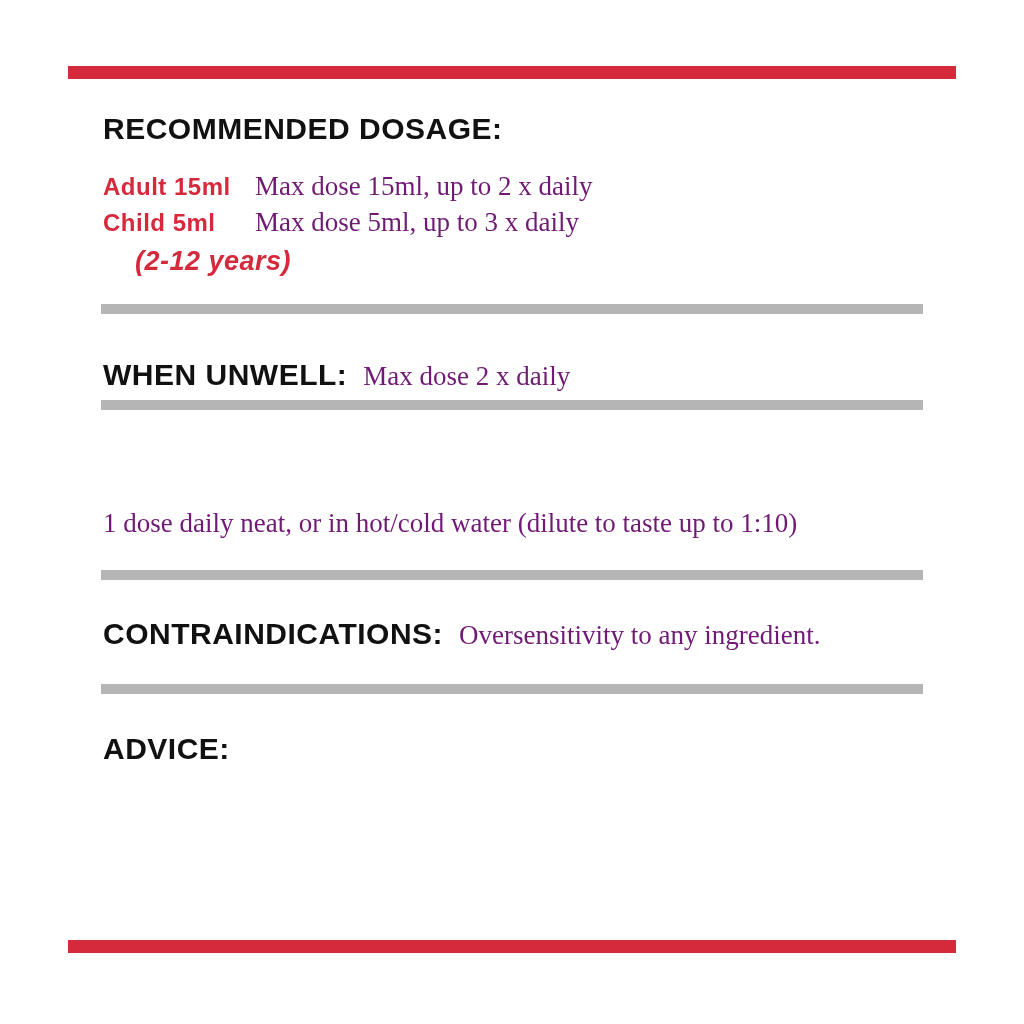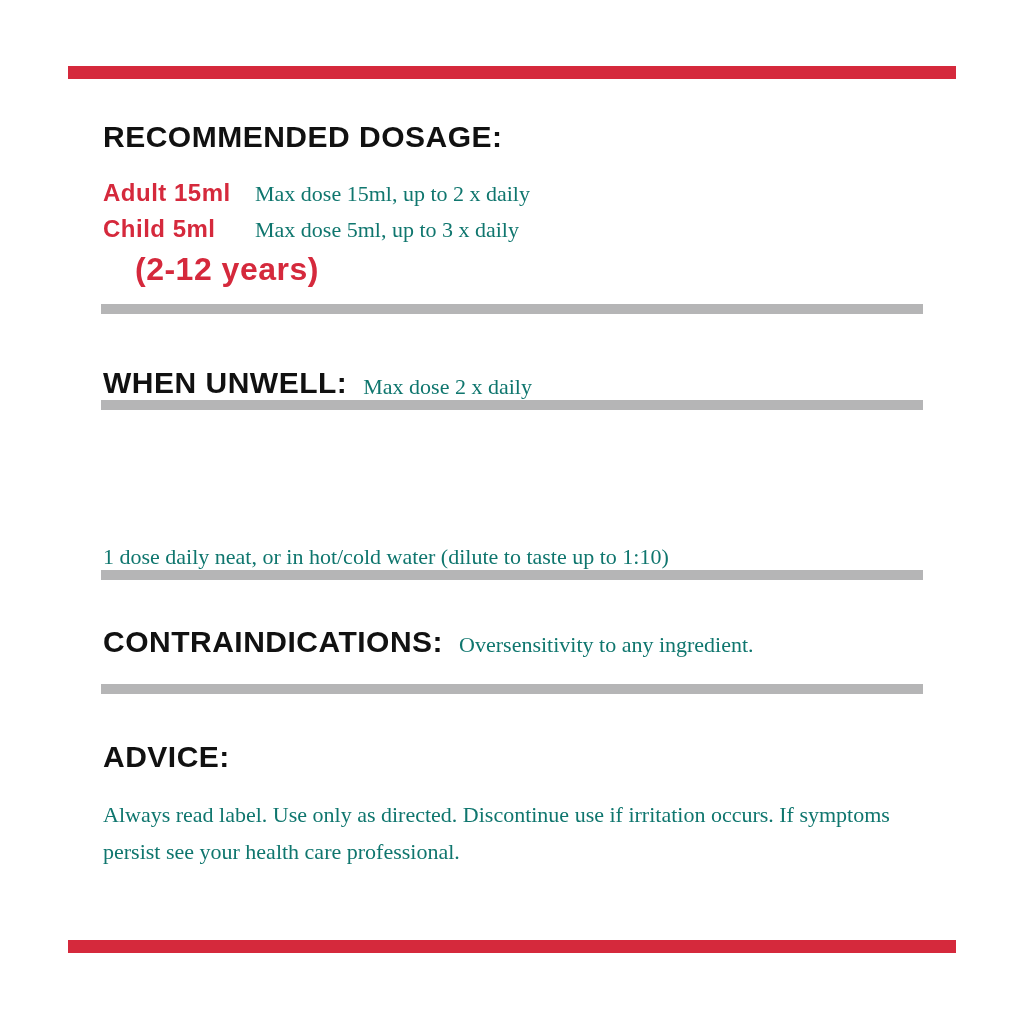--- a/index.html
+++ b/index.html
@@ -39,30 +39,29 @@
   .heading {
     font-family: "Liberation Sans", sans-serif;
     font-weight: 700;
     font-size: 30px;
     letter-spacing: 0.5px;
     color: #111111;
     white-space: nowrap;
   }
   .serif {
     font-family: "Liberation Serif", serif;
-    font-size: 22px;
-    color: #0f766e;
+    font-size: 27px;
+    color: #701a75;
   }
   .red {
     color: #d5293c;
   }
   .abs {
     position: absolute;
     left: 103px;
-    margin-top: 8px;
   }
 
   .sec-recommended-heading { top: 112px; }
 
   .dose-table { top: 171px; width: 700px; }
   .dose-row { display: flex; align-items: baseline; height: 36px; }
   .dose-label {
     width: 152px;
     flex: 0 0 152px;
     font-family: "Liberation Sans", sans-serif;
@@ -71,31 +70,32 @@
     letter-spacing: 0.5px;
     white-space: nowrap;
   }
   .dose-text { white-space: nowrap; }
   .age-note {
     padding-left: 32px;
     height: 36px;
     line-height: 36px;
     font-family: "Liberation Sans", sans-serif;
     font-weight: 700;
-    font-size: 32px;
+    font-size: 27px;
     letter-spacing: 0.5px;
     white-space: nowrap;
+    font-style: italic;
   }
 
   .inline-sec { display: flex; align-items: baseline; white-space: nowrap; }
   .inline-sec .heading { margin-right: 16px; }
 
   .sec-when-unwell { top: 358px; align-items: flex-end; }
   .sec-daily-heading { top: 453px; }
-  .sec-daily-text { top: 536px; white-space: nowrap; }
+  .sec-daily-text { top: 508px; white-space: nowrap; }
   .sec-contra { top: 617px; text-align: right; }
   .sec-advice-heading { top: 732px; }
   .sec-advice-text {
     top: 788px;
     width: 830px;
     line-height: 37px;
   }
 </style>
 </head>
 <body>
@@ -132,17 +132,16 @@
   <div class="divider d3"></div>
 
   <div class="abs inline-sec sec-contra">
     <span class="heading">CONTRAINDICATIONS:</span>
     <span class="serif">Oversensitivity to any ingredient.</span>
   </div>
 
   <div class="divider d4"></div>
 
   <div class="heading abs sec-advice-heading">ADVICE:</div>
-  <div class="serif abs sec-advice-text">Always read label. Use only as directed. Discontinue use if irritation occurs. If symptoms persist see your health care professional.</div>
 
   <div class="accent-bar bottom"></div>
 
 </div>
 
 </body></html>

